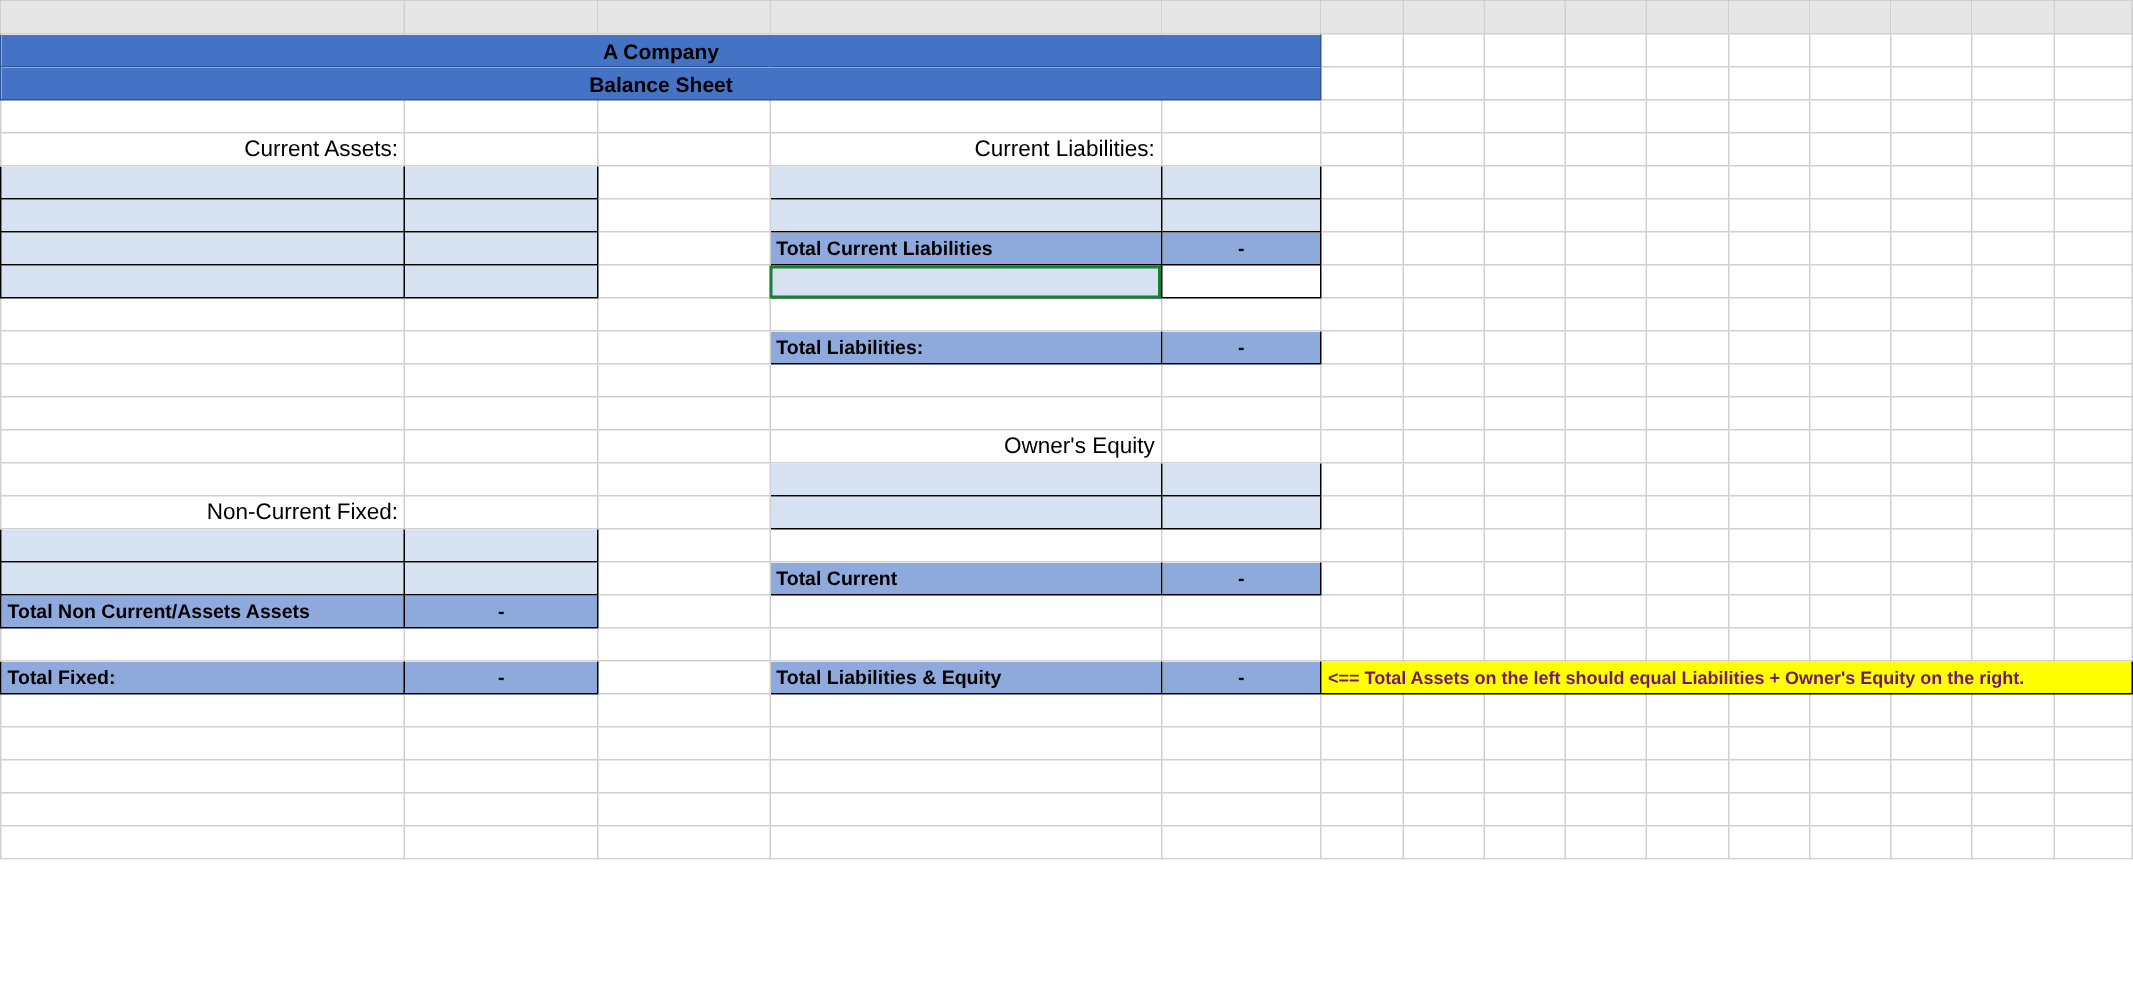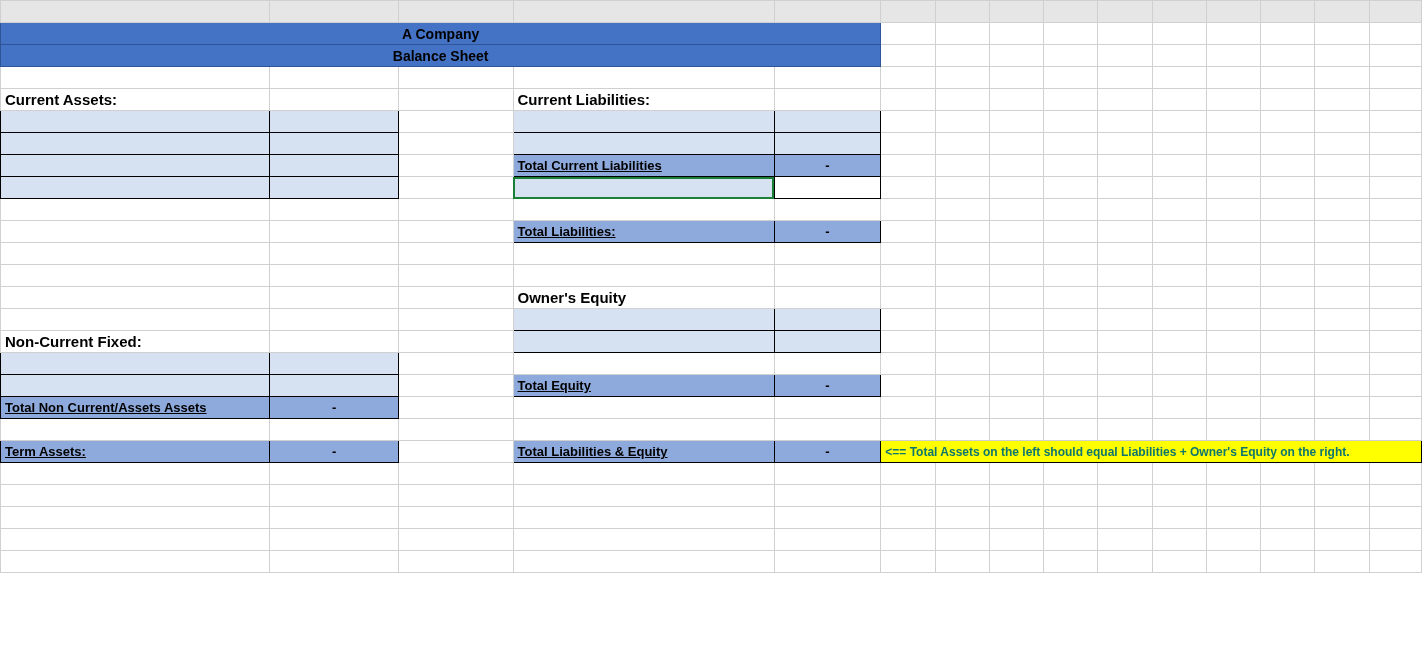--- a/index.html
+++ b/index.html
@@ -40,46 +40,46 @@
     text-align: center;
     border: 1px solid #2f5597 !important;
     font-size: 14px;
   }
   .section-hdr {
     background: #8ea9db;
     font-weight: bold;
     border: 1px solid #000 !important;
   }
   .sub-hdr {
-    font-weight: bold;
+    font-weight: normal;
     font-size: 15px;
+    text-align: right;
   }
   .light {
     background: #d6e1f1;
     border: 1px solid #000 !important;
   }
   .total {
     background: #8ea9db;
     font-weight: bold;
     border: 1px solid #000 !important;
-    text-decoration: underline;
   }
   .total-val {
     background: #8ea9db;
     font-weight: bold;
     text-align: center;
     border: 1px solid #000 !important;
   }
   .plain-border {
     border: 1px solid #000 !important;
   }
   .note {
     background: #ffff00;
     font-weight: bold;
-    color: #0f766e;
+    color: #701a75;
     font-size: 12px;
     border: 1px solid #000 !important;
   }
   .row-head td {
     background: #e6e6e6;
     border: 1px solid #a9a9a9;
     height: 10px;
     padding:0;
   }
   .selected {
@@ -397,21 +397,21 @@
         <td></td>
         <td></td>
         <td></td>
         <td></td>
         <td></td>
   </tr>
   <tr>
     <td class="light"></td>
     <td class="light"></td>
     <td></td>
-    <td class="total">Total Equity</td>
+    <td class="total">Total Current</td>
     <td class="total-val">-</td>
     <td></td>
         <td></td>
         <td></td>
         <td></td>
         <td></td>
         <td></td>
         <td></td>
         <td></td>
         <td></td>
@@ -447,21 +447,21 @@
         <td></td>
         <td></td>
         <td></td>
         <td></td>
         <td></td>
         <td></td>
         <td></td>
       </tr>
 
   <tr>
-    <td class="total">Term Assets:</td>
+    <td class="total">Total Fixed:</td>
     <td class="total-val">-</td>
     <td></td>
     <td class="total">Total Liabilities &amp; Equity</td>
     <td class="total-val">-</td>
     <td colspan="10" class="note">&lt;== Total Assets on the left should equal Liabilities + Owner's Equity on the right.</td>
   </tr>
 
   <tr>
         <td></td>
         <td></td>

